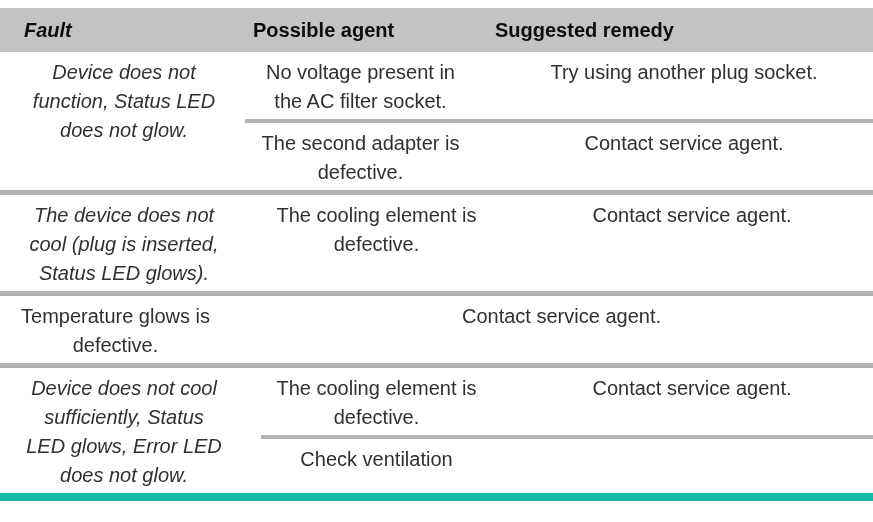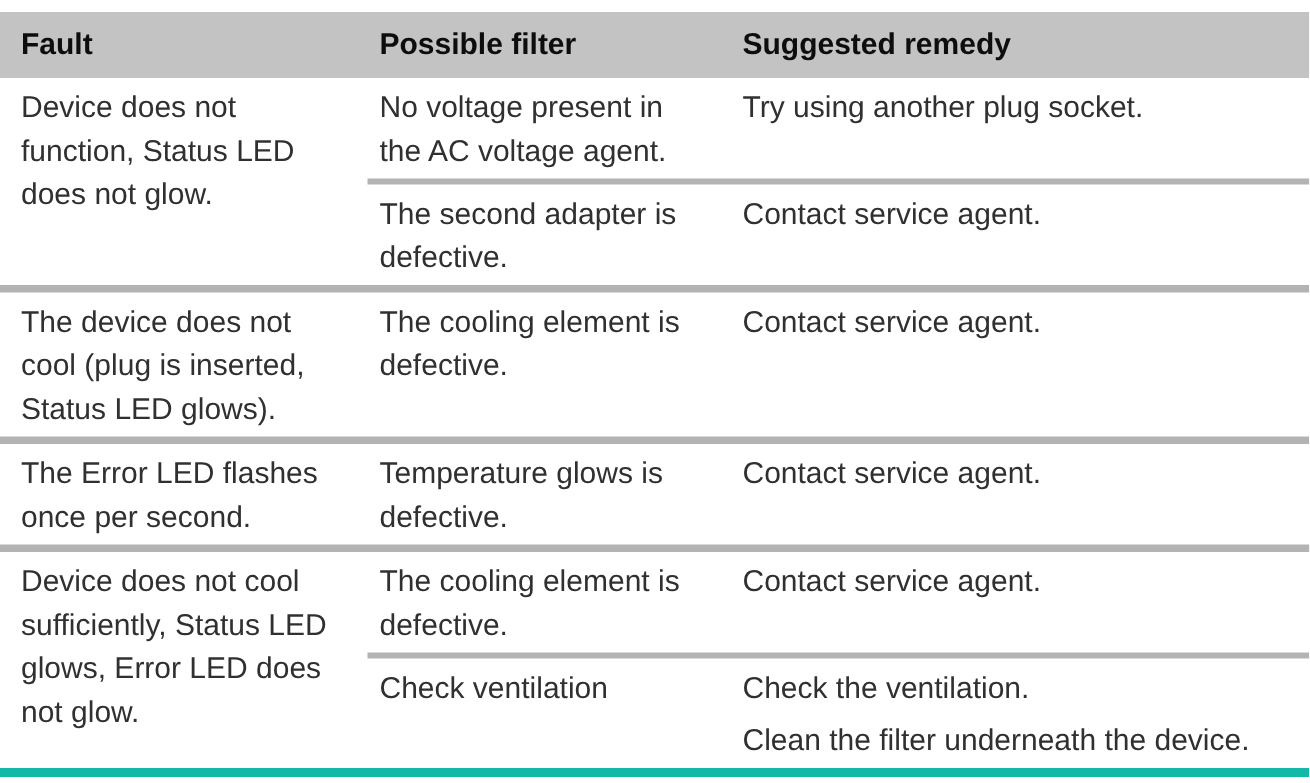--- a/index.html
+++ b/index.html
@@ -15,52 +15,52 @@
     color: #303030;
   }
   .thead {
     display: flex;
     align-items: center;
     height: 44px;
     background: #c3c3c3;
     font-weight: bold;
     color: #0d0d0d;
   }
-  .c1 { width: 245px; flex-shrink: 0; padding-left: 14px; padding-right: 21px; }
+  .c1 { width: 245px; flex-shrink: 0; padding-left: 24px; padding-right: 21px; font-style: italic; }
   .c2 { width: 250px; flex-shrink: 0; padding-left: 8px;  padding-right: 27px; }
   .c3 { flex: 1; padding-right: 0; }
-  .tbody { border-bottom: 6px solid #14b8a6; }
+  .tbody { border-bottom: 8px solid #14b8a6; text-align: center; }
   .section { display: flex; }
-  .section + .section { border-top: 5px solid #b3b3b3; }
+  .section + .section { border-top: 5px solid #b3b3b3; gap: 16px; }
   .cell { padding-top: 6px; padding-bottom: 3px; line-height: 29px; }
   .subrows { flex: 1; display: flex; flex-direction: column; }
   .subrow { display: flex; flex: 1; }
   .subrow + .subrow { border-top: 4px solid #b3b3b3; }
   .subrow .c2 { width: 250px; }
   .remedy p { margin: 0; }
   .remedy p + p { margin-top: 6px; }
 </style>
 </head>
 <body>
 
 <div class="page">
 
   <div class="thead">
     <div class="c1">Fault</div>
-    <div class="c2">Possible filter</div>
+    <div class="c2">Possible agent</div>
     <div class="c3">Suggested remedy</div>
   </div>
 
   <div class="tbody">
 
     <div class="section">
       <div class="c1 cell">Device does not function, Status LED does not glow.</div>
       <div class="subrows">
         <div class="subrow">
-          <div class="c2 cell">No voltage present in the AC voltage agent.</div>
+          <div class="c2 cell">No voltage present in the AC filter socket.</div>
           <div class="c3 cell remedy">
             <p>Try using another plug socket.</p>
           </div>
         </div>
         <div class="subrow">
           <div class="c2 cell">The second adapter is defective.</div>
           <div class="c3 cell remedy">
             <p>Contact service agent.</p>
           </div>
         </div>
@@ -73,21 +73,20 @@
         <div class="subrow">
           <div class="c2 cell">The cooling element is defective.</div>
           <div class="c3 cell remedy">
             <p>Contact service agent.</p>
           </div>
         </div>
       </div>
     </div>
 
     <div class="section">
-      <div class="c1 cell">The Error LED flashes once per second.</div>
       <div class="subrows">
         <div class="subrow">
           <div class="c2 cell">Temperature glows is defective.</div>
           <div class="c3 cell remedy">
             <p>Contact service agent.</p>
           </div>
         </div>
       </div>
     </div>
 
@@ -95,22 +94,18 @@
       <div class="c1 cell">Device does not cool sufficiently, Status LED glows, Error LED does not glow.</div>
       <div class="subrows">
         <div class="subrow">
           <div class="c2 cell">The cooling element is defective.</div>
           <div class="c3 cell remedy">
             <p>Contact service agent.</p>
           </div>
         </div>
         <div class="subrow">
           <div class="c2 cell">Check ventilation</div>
-          <div class="c3 cell remedy">
-            <p>Check the ventilation.</p>
-            <p>Clean the filter underneath the device.</p>
-          </div>
         </div>
       </div>
     </div>
 
   </div>
 </div>
 
 </body></html>

